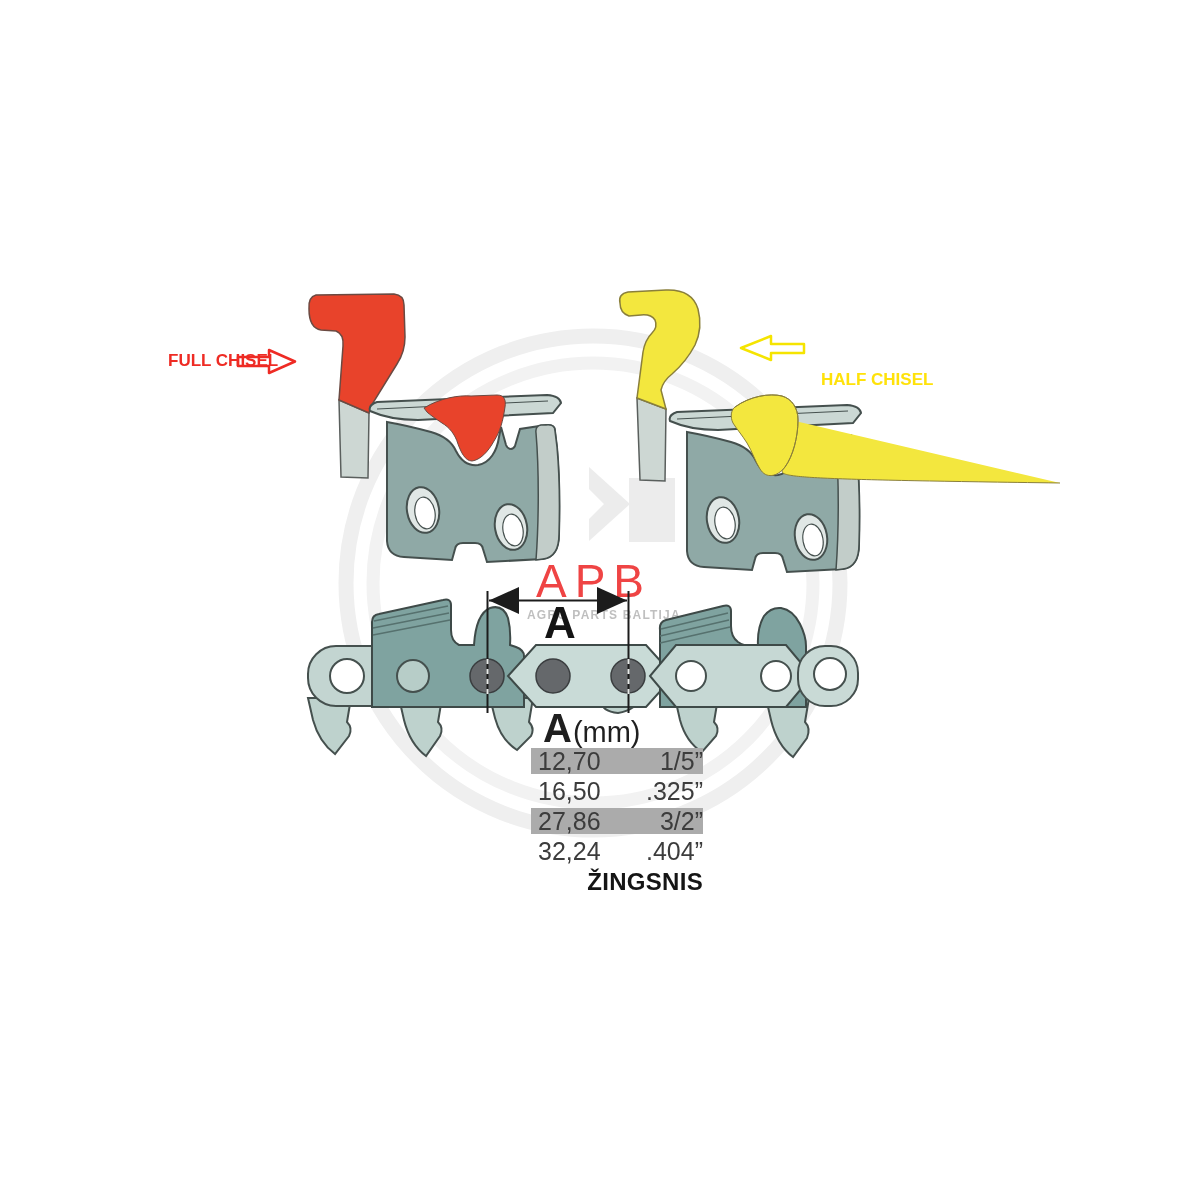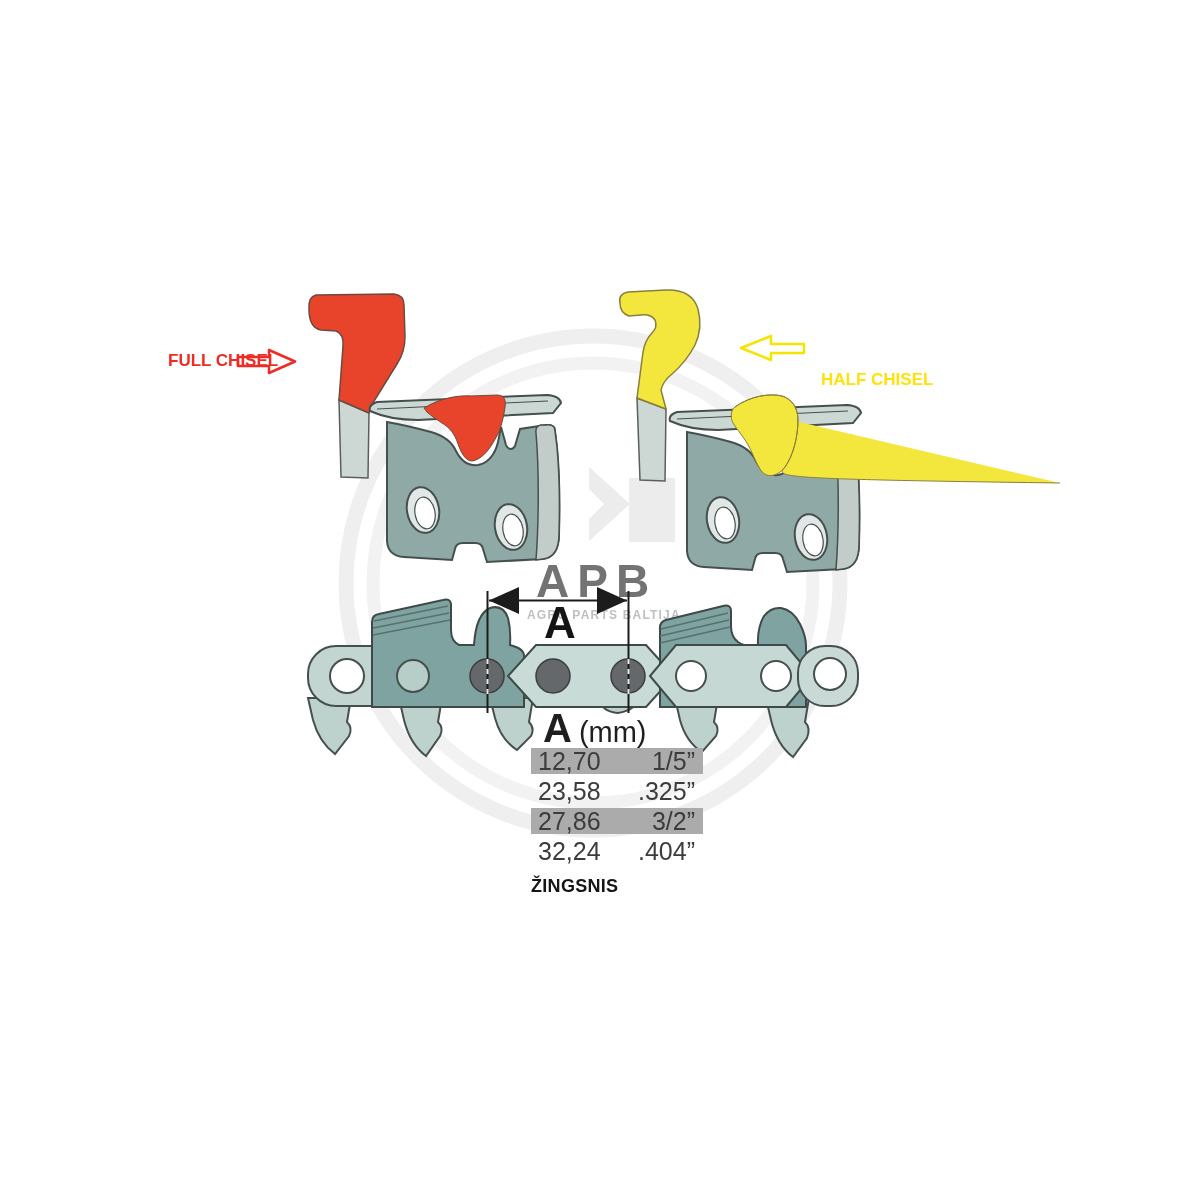--- a/index.html
+++ b/index.html
@@ -1,37 +1,37 @@
 <!DOCTYPE html>
 <html><head>
 <meta charset="utf-8">
 <style>
   html,body{margin:0;padding:0;background:#ffffff;}
   #stage{position:relative;width:1188px;height:1188px;background:#ffffff;overflow:hidden;
          font-family:"Liberation Sans", sans-serif;}
   #art{position:absolute;left:0;top:0;z-index:1;}
   .txt{position:absolute;white-space:nowrap;line-height:1;}
   
-  #wm-brand{z-index:0;left:536px;top:558px;font-size:46px;font-weight:700;
-            letter-spacing:8px;color:#737373;}
+  #wm-brand{z-index:0;left:536px;top:558px;font-size:46px;font-weight:400;
+            letter-spacing:8px;color:#ef4444;}
   #wm-sub{z-index:0;left:527px;top:609px;font-size:12px;font-weight:700;
           letter-spacing:1.2px;color:#bfbfbf;}
   
   #full-label{z-index:2;left:132px;top:352px;font-size:17px;font-weight:700;color:#ee2b24;margin-left:36px;}
   #half-label{z-index:2;left:821px;top:339px;font-size:17px;font-weight:700;color:#ffe20a;margin-top:32px;}
   #dim-a{z-index:2;left:544px;top:601px;font-size:44px;font-weight:600;color:#141414;}
   
   #pitch-table{position:absolute;z-index:2;left:531px;top:706px;width:172px;}
   #pitch-header{display:flex;align-items:baseline;margin-left:12px;height:42px;color:#1f1f1f;}
   #pitch-header .hletter{font-size:40px;font-weight:600;}
-  #pitch-header .hunit{font-size:29px;font-weight:400;margin-left:7px;text-align:right;}
+  #pitch-header .hunit{font-size:29px;font-weight:400;margin-left:1px;text-align:right;}
   .prow{display:flex;justify-content:space-between;align-items:center;height:26px;
-        margin-bottom:4px;padding:0 8px 0 7px;font-size:25px;color:#3c3c3c;}
+        margin-bottom:4px;padding:0 0 0 7px;font-size:25px;color:#3c3c3c;}
   .prow.hl{background:#ababab;}
-  #pitch-caption{margin-top:12px;text-align:left;font-size:18px;font-weight:700;
+  #pitch-caption{margin-top:4px;text-align:right;font-size:24px;font-weight:700;
                  letter-spacing:0.3px;color:#151515;}
 </style>
 </head>
 <body>
 
 <div id="stage">
 
   <div id="wm-brand" class="txt">APB</div>
   <div id="wm-sub" class="txt">AGRO PARTS BALTIJA</div>
 
@@ -153,21 +153,21 @@
   <div id="pitch-table">
     <div id="pitch-header">
       <span class="hletter">A</span>
       <span class="hunit">(mm)</span>
     </div>
     <div class="prow hl">
       <span>12,70</span>
       <span>1/5”</span>
     </div>
     <div class="prow">
-      <span>23,58</span>
+      <span>16,50</span>
       <span>.325”</span>
     </div>
     <div class="prow hl">
       <span>27,86</span>
       <span>3/2”</span>
     </div>
     <div class="prow">
       <span>32,24</span>
       <span>.404”</span>
     </div>

